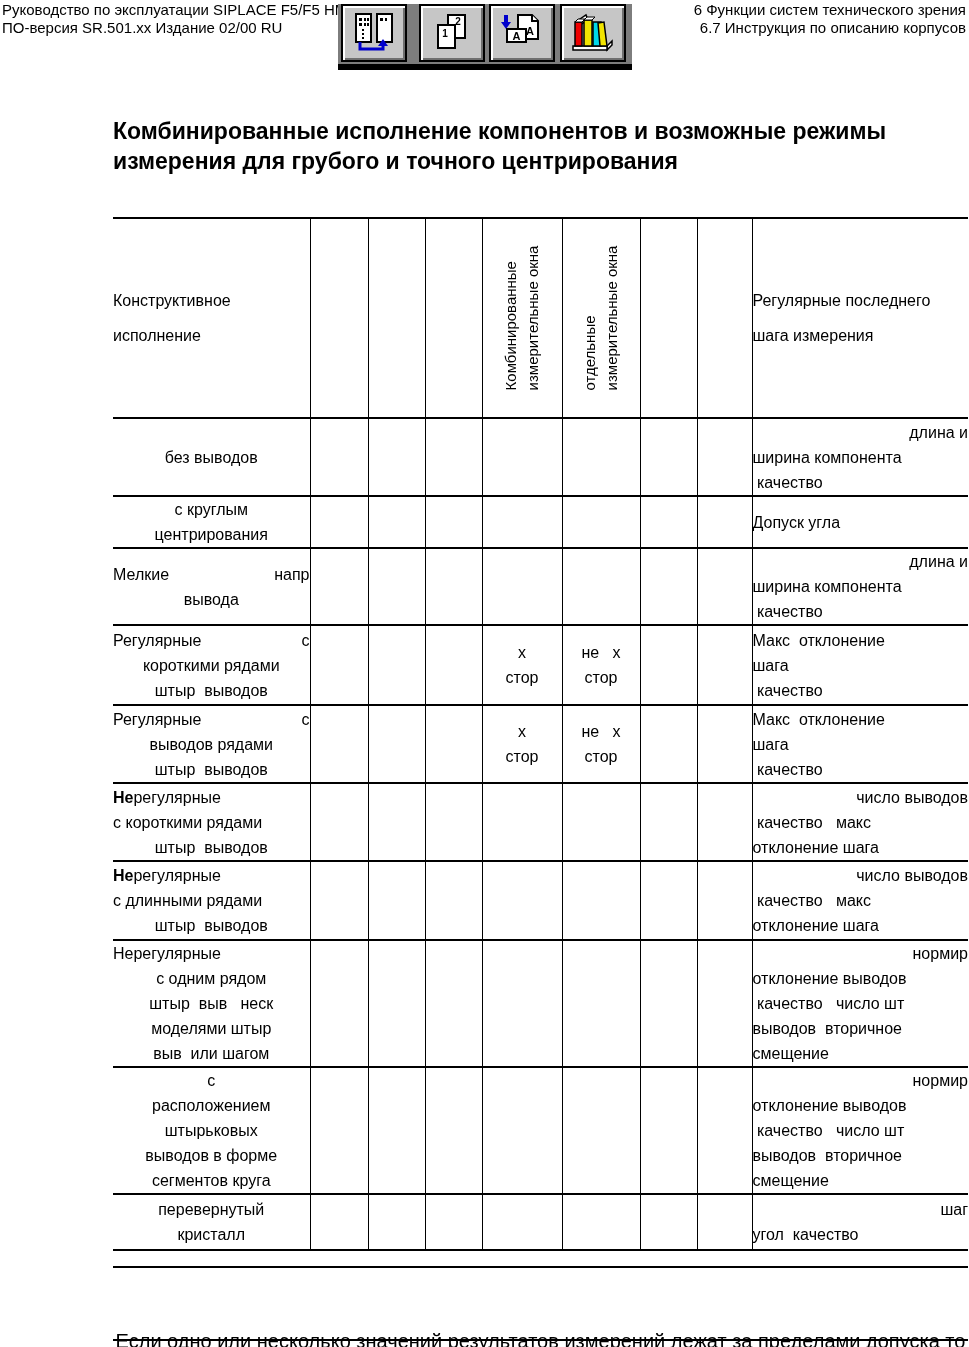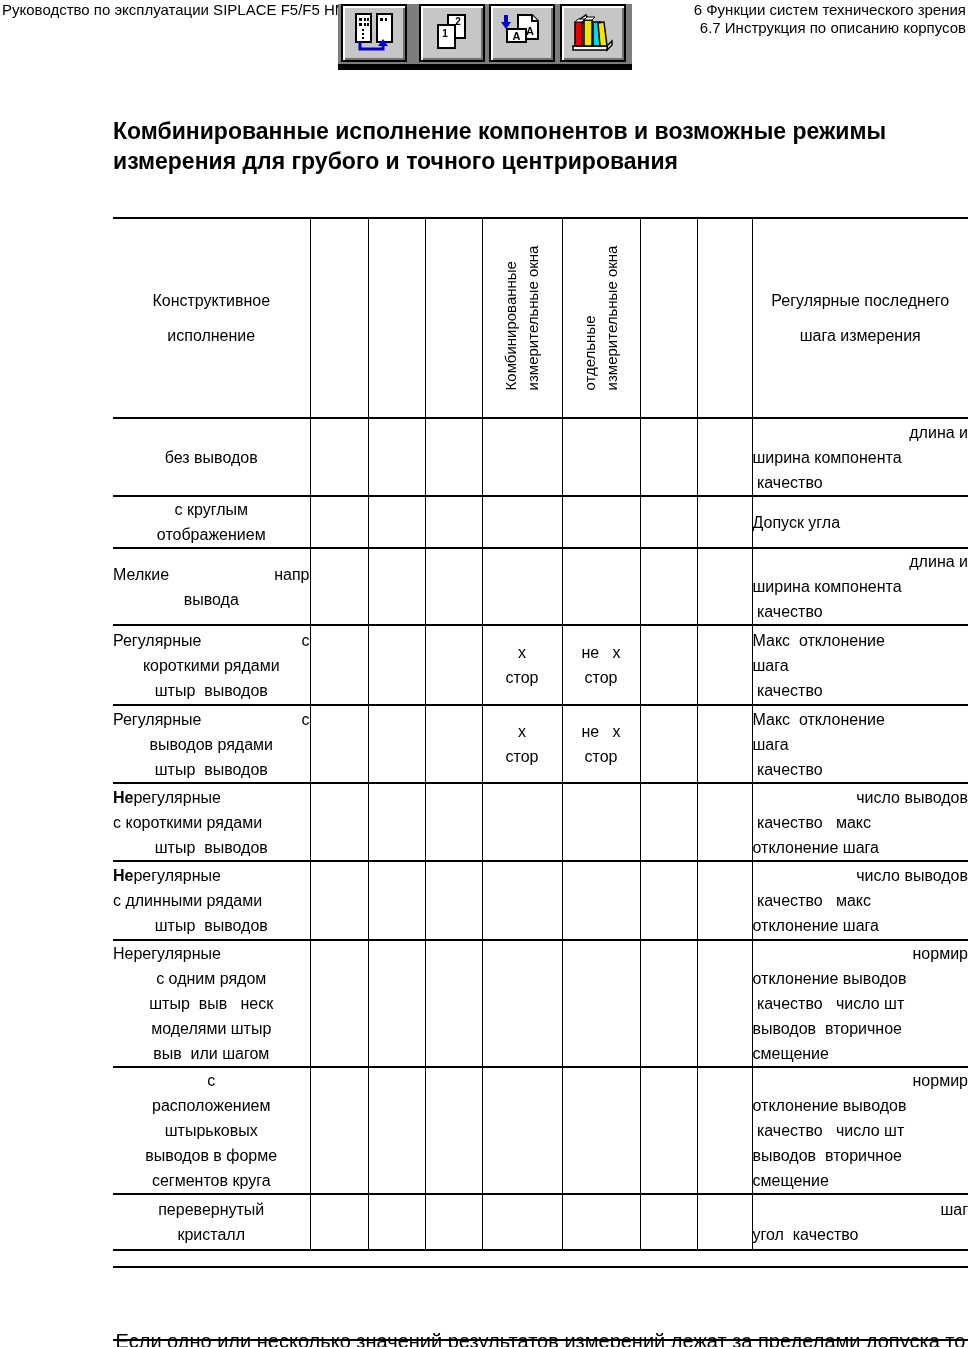--- a/index.html
+++ b/index.html
@@ -38,39 +38,40 @@
              border-top:2px solid #000;border-bottom:2px solid #000;
              padding:0;vertical-align:middle;font-weight:normal;}
   table.main th:first-child,table.main td:first-child{border-left:none;}
   table.main th:last-child,table.main td:last-child{border-right:none;}
   tr.hdr-row{height:200px;}
   td.c1{padding:0 8px;}
   td.c9{padding:0 9px;}
   .ln{line-height:25px;}
   .a-left{text-align:left}.a-right{text-align:right}.a-center{text-align:center}
   .a-between{display:flex;justify-content:space-between;}
-  .hline{text-align:center;line-height:35px;}
+  .hline{text-align:left;line-height:35px;}
   th.c5,th.c6{position:relative;}
   .vtext{position:absolute;left:50%;top:50%;transform:translate(-50%,-50%) rotate(-90deg);
          white-space:nowrap;font-size:15px;line-height:22px;text-align:left;}
 
   
   .rule{position:absolute;left:113px;width:855px;height:2px;background:#000;}
   .rule-top{top:1266px;}
   .rule-bottom{top:1339px;}
   .footer-text{position:absolute;left:113px;top:1326px;width:855px;text-align:center;
                font-size:20px;line-height:31px;}
 </style>
 </head>
 <body>
 
 <div class="page">
 
   <div class="hdr-left">
     <div>Руководство по эксплуатации SIPLACE F5/F5 HM</div>
+    <div>ПО-версия SR.501.xx   Издание 02/00 RU</div>
   </div>
 
   <div class="hdr-right">
     <div>6 Функции систем технического зрения</div>
     <div>6.7 Инструкция по описанию корпусов</div>
   </div>
 
   <div class="toolbar">
 
     <button class="tb-btn" id="btn1">
@@ -189,21 +190,21 @@
           <td class="c8"></td>
           <td class="c9">
             <div class="ln a-right">длина и</div>
             <div class="ln a-left">ширина компонента</div>
             <div class="ln a-left">&nbsp;качество</div>
           </td>
         </tr>
         <tr style="height: 48px;">
           <td class="c1">
             <div class="ln a-center">с круглым</div>
-            <div class="ln a-center">отображением</div>
+            <div class="ln a-center">центрирования</div>
           </td>
           <td class="c2"></td>
           <td class="c3"></td>
           <td class="c4"></td>
           <td class="c5"></td>
           <td class="c6"></td>
           <td class="c7"></td>
           <td class="c8"></td>
           <td class="c9">
             <div class="ln a-left">Допуск угла</div>

